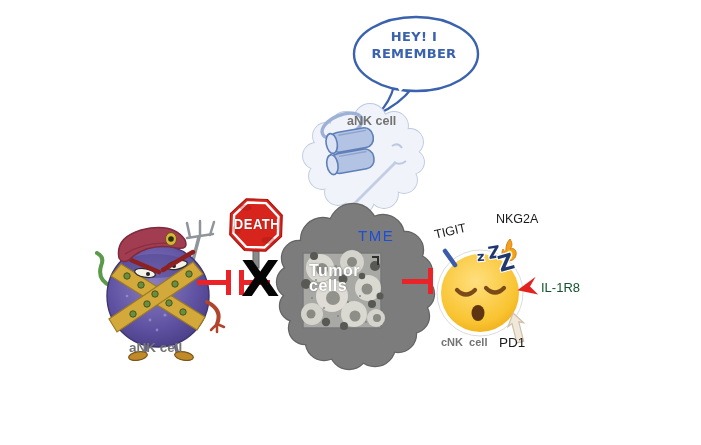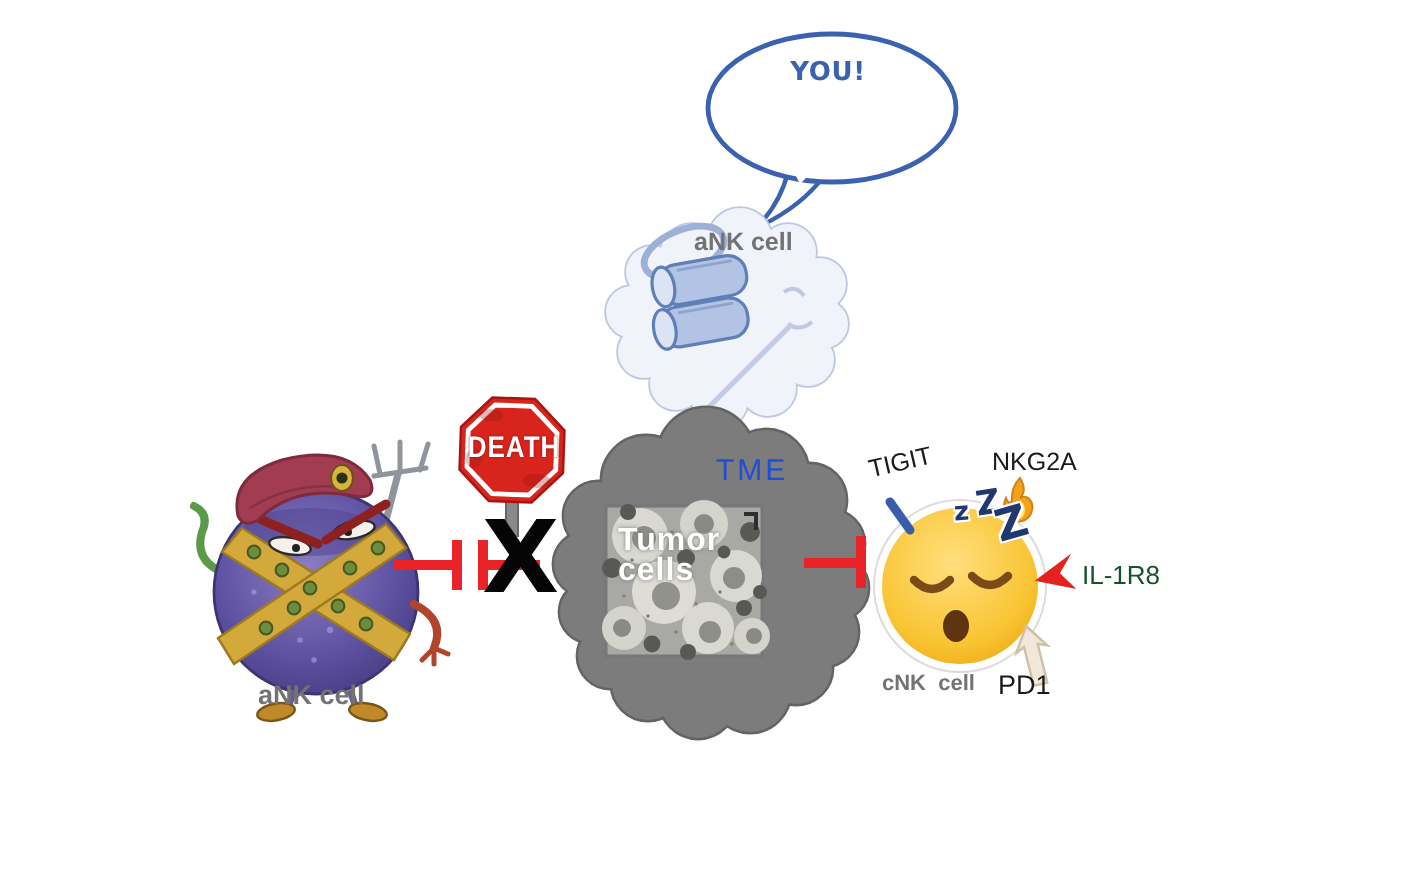--- a/index.html
+++ b/index.html
@@ -61,36 +61,37 @@
 
   
   .zzz { color:#20386e; font-weight:bold; font-family:"DejaVu Sans", sans-serif;
     text-shadow:-1px -1px 0 #fff, 1px -1px 0 #fff, -1px 1px 0 #fff, 1px 1px 0 #fff; }
   .z1 { left:477px; top:249px; font-size:13px; transform:rotate(-4deg); }
   .z2 { left:488px; top:242px; font-size:17px; transform:rotate(-9deg); }
   .z3 { left:498px; top:250px; font-size:22px; transform:rotate(-16deg); }
 
   .receptor { color:#1a1a1a; font-size:12.5px; }
   .lbl-tigit { left:433px; top:228px; transform:rotate(-13deg); transform-origin:0 0; }
-  .lbl-nkg2a { left:496px; top:224px; }
+  .lbl-nkg2a { left:496px; top:212px; }
   .lbl-il1r8 { left:541px; top:280px; color:#14532d; font-size:13px; }
   .lbl-pd1   { left:499px; top:335px; font-size:13.5px; }
 </style>
 </head>
 <body>
 
 <div id="stage">
 
   <svg class="abs" style="left:350px; top:14px;" width="135" height="106">
     <path d="M44,72 Q40,88 28,100 Q50,90 62,74 Z" fill="#ffffff" stroke="#3a62ae" stroke-width="2.2"></path>
     <ellipse cx="66" cy="40" rx="62" ry="37" fill="#ffffff" stroke="#3a62ae" stroke-width="2.4"></ellipse>
     <path d="M46,70 Q52,72 58,70 L50,78 Z" fill="#ffffff"></path>
   </svg>
   <div class="abs bubble-text">
-    <div>YOU!</div>
+    <div>HEY! I</div>
+    <div>REMEMBER</div>
   </div>
 
   <svg class="abs" style="left:304px; top:100px;" width="140" height="114">
     <g stroke="#bdc9e2" stroke-width="1.8" fill="#f0f3f9">
       <circle cx="42" cy="28" r="16"></circle>
         <circle cx="66" cy="20" r="16"></circle>
         <circle cx="90" cy="26" r="14"></circle>
       <circle cx="106" cy="42" r="13"></circle>
         <circle cx="108" cy="62" r="12"></circle>
         <circle cx="100" cy="80" r="13"></circle>

